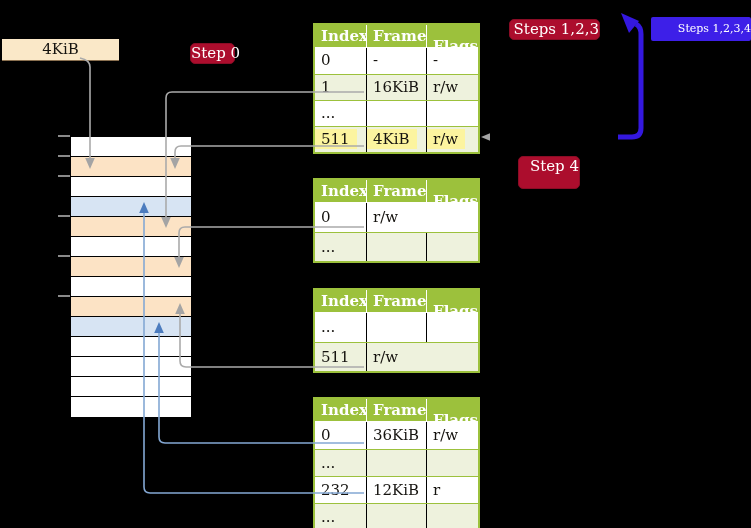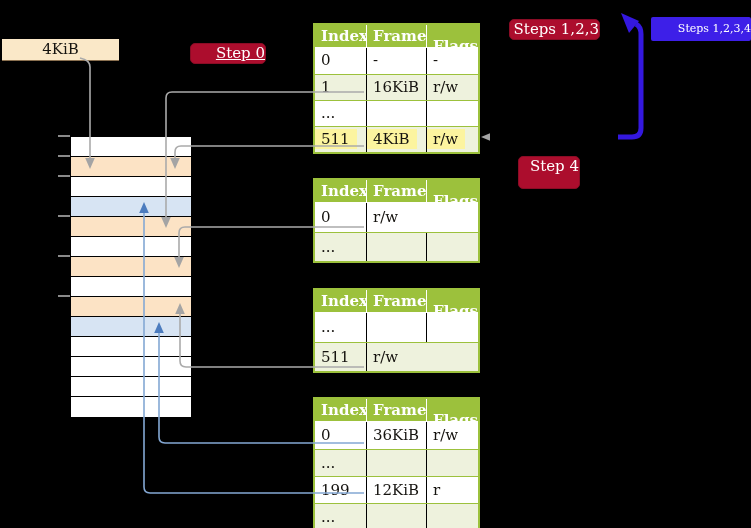--- a/index.html
+++ b/index.html
@@ -6,21 +6,21 @@
   .canvas{position:relative;width:751px;height:528px;background:#000;overflow:hidden;
           font-family:"DejaVu Serif", serif;}
   
   .framelabel{position:absolute;left:2px;top:39px;width:117px;height:21px;
     background:#FAE8C8;border-bottom:1px solid #8a7050;color:#15130f;
     font-size:15px;line-height:21px;text-align:center;}
   
   .badge{position:absolute;color:#fff;font-size:15px;text-align:right;box-sizing:border-box;white-space:nowrap;}
   .badge.red{background:#AC0D2D;border:1px solid #8A0C25;border-radius:5px;}
   .badge.blue{background:#3D1FE8;border-radius:2px;}
-  .b-step0{left:190px;top:43px;width:76px;height:21px;line-height:19px;text-decoration:underline;}
+  .b-step0{left:190px;top:43px;width:45px;height:21px;line-height:19px;}
   .b-steps123{left:509px;top:19px;width:91px;height:21px;line-height:19px;}
   .b-steps1234{left:651px;top:17px;width:100px;height:24px;line-height:24px;font-size:11px;}
   .b-step4{left:518px;top:156px;width:62px;height:33px;line-height:19px;}
   
   .memcol{position:absolute;left:70px;top:136px;width:120px;border:1px solid #000;
     background:#fff;box-sizing:content-box;}
   .mrow{height:20px;border-bottom:1px solid #000;box-sizing:border-box;}
   .mrow:last-child{border-bottom:none;}
   .mrow.white{background:#ffffff;}
   .mrow.peach{background:#FCE3C5;}
@@ -153,21 +153,21 @@
       <div>0</div>
       <div>36KiB</div>
       <div>r/w</div>
     </div>
     <div class="trow green">
       <div>...</div>
       <div></div>
       <div></div>
     </div>
     <div class="trow white">
-      <div>199</div>
+      <div>232</div>
       <div>12KiB</div>
       <div>r</div>
     </div>
     <div class="trow green">
       <div>...</div>
       <div></div>
       <div></div>
     </div>
   </div>
 

